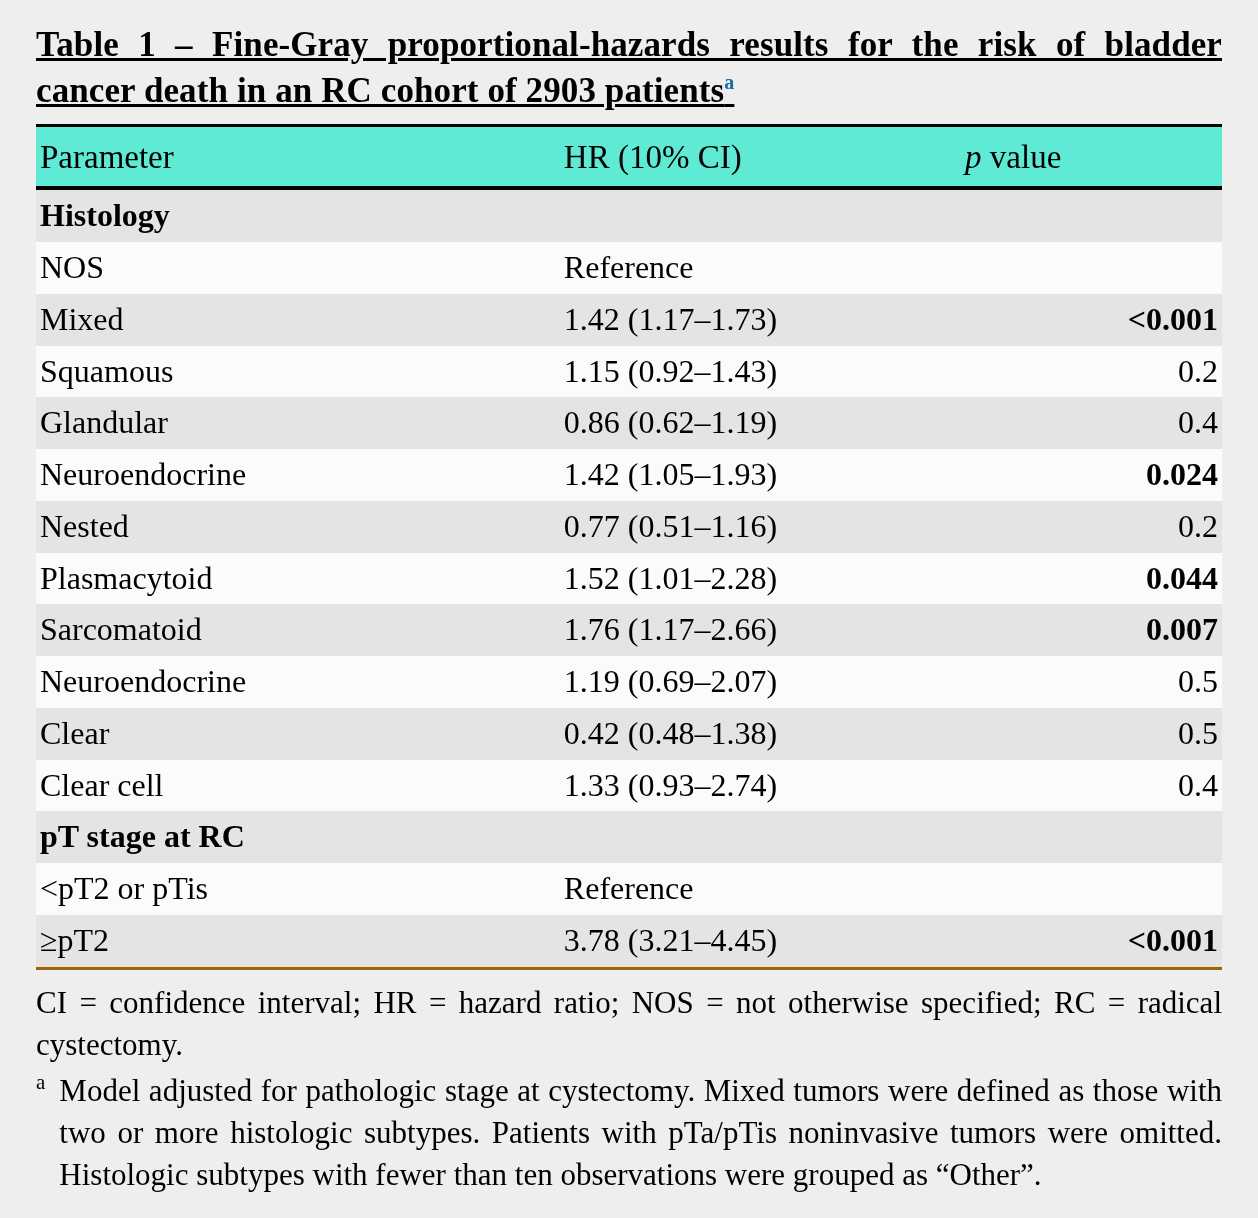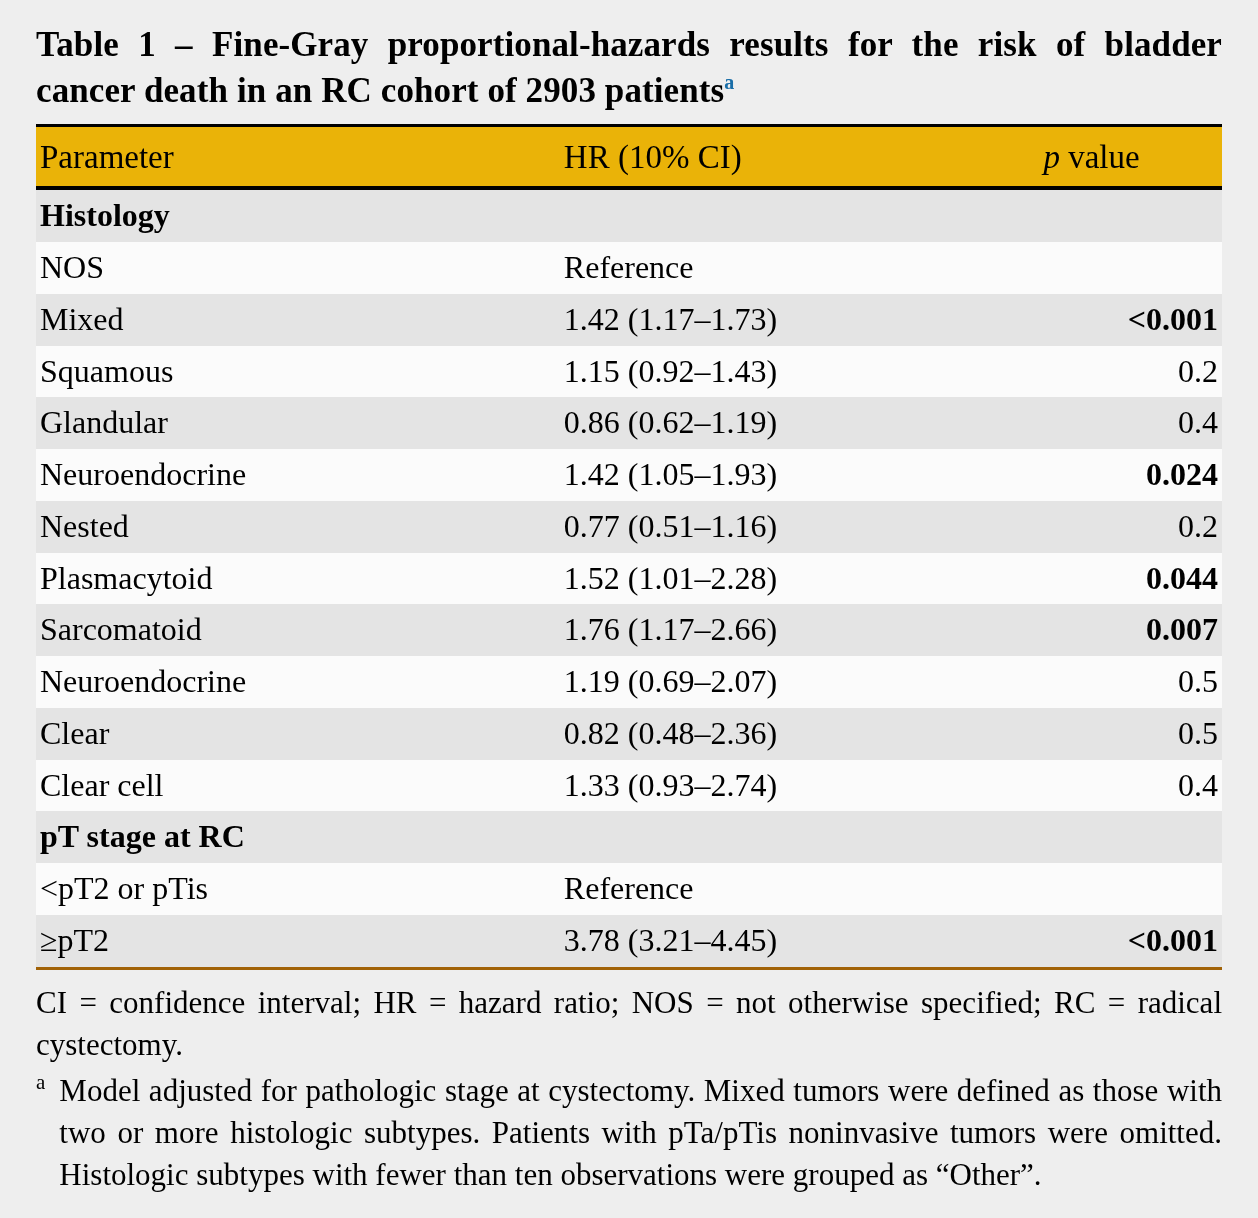--- a/index.html
+++ b/index.html
@@ -25,20 +25,21 @@
   
   .caption {
     padding-top: 22px;
     padding-bottom: 10px;
     font-size: 35px;
     font-weight: bold;
     line-height: 1.32;
     text-align: justify;
     text-justify: inter-word;
     letter-spacing: 0.1px;
+    text-decoration: underline;
   }
   .caption .cap-text {
     display: inline;
   }
   .sup {
     font-size: 20px;
     vertical-align: super;
     color: #1a6ea8;
     font-weight: bold;
   }
@@ -53,24 +54,24 @@
   table.main col.c2 { width: 34%; }
   table.main col.c3 { width: 22%; }
 
   thead th {
     font-weight: normal;
     font-size: 33px;
     padding: 12px 0 10px 4px;
     text-align: left;
     border-top: 3px solid #000;
     border-bottom: 4px solid #000;
-    background: #eab308;
+    background: #5eead4;
   }
   thead th.col-p {
-    text-align: center;
+    text-align: left;
     padding-right: 4px;
   }
   thead th.col-hr {
     padding-left: 6px;
   }
   .ital { font-style: italic; }
 
   tbody td {
     padding: 7px 0 7px 4px;
     line-height: 1.18;
@@ -199,21 +200,21 @@
       </tr>
 
       <tr class="plain">
         <td>Neuroendocrine</td>
         <td class="hr">1.19 (0.69–2.07)</td>
         <td class="p">0.5</td>
       </tr>
 
       <tr class="shade">
         <td>Clear</td>
-        <td class="hr">0.82 (0.48–2.36)</td>
+        <td class="hr">0.42 (0.48–1.38)</td>
         <td class="p">0.5</td>
       </tr>
 
       <tr class="plain">
         <td>Clear cell</td>
         <td class="hr">1.33 (0.93–2.74)</td>
         <td class="p">0.4</td>
       </tr>
 
       <tr class="group">

